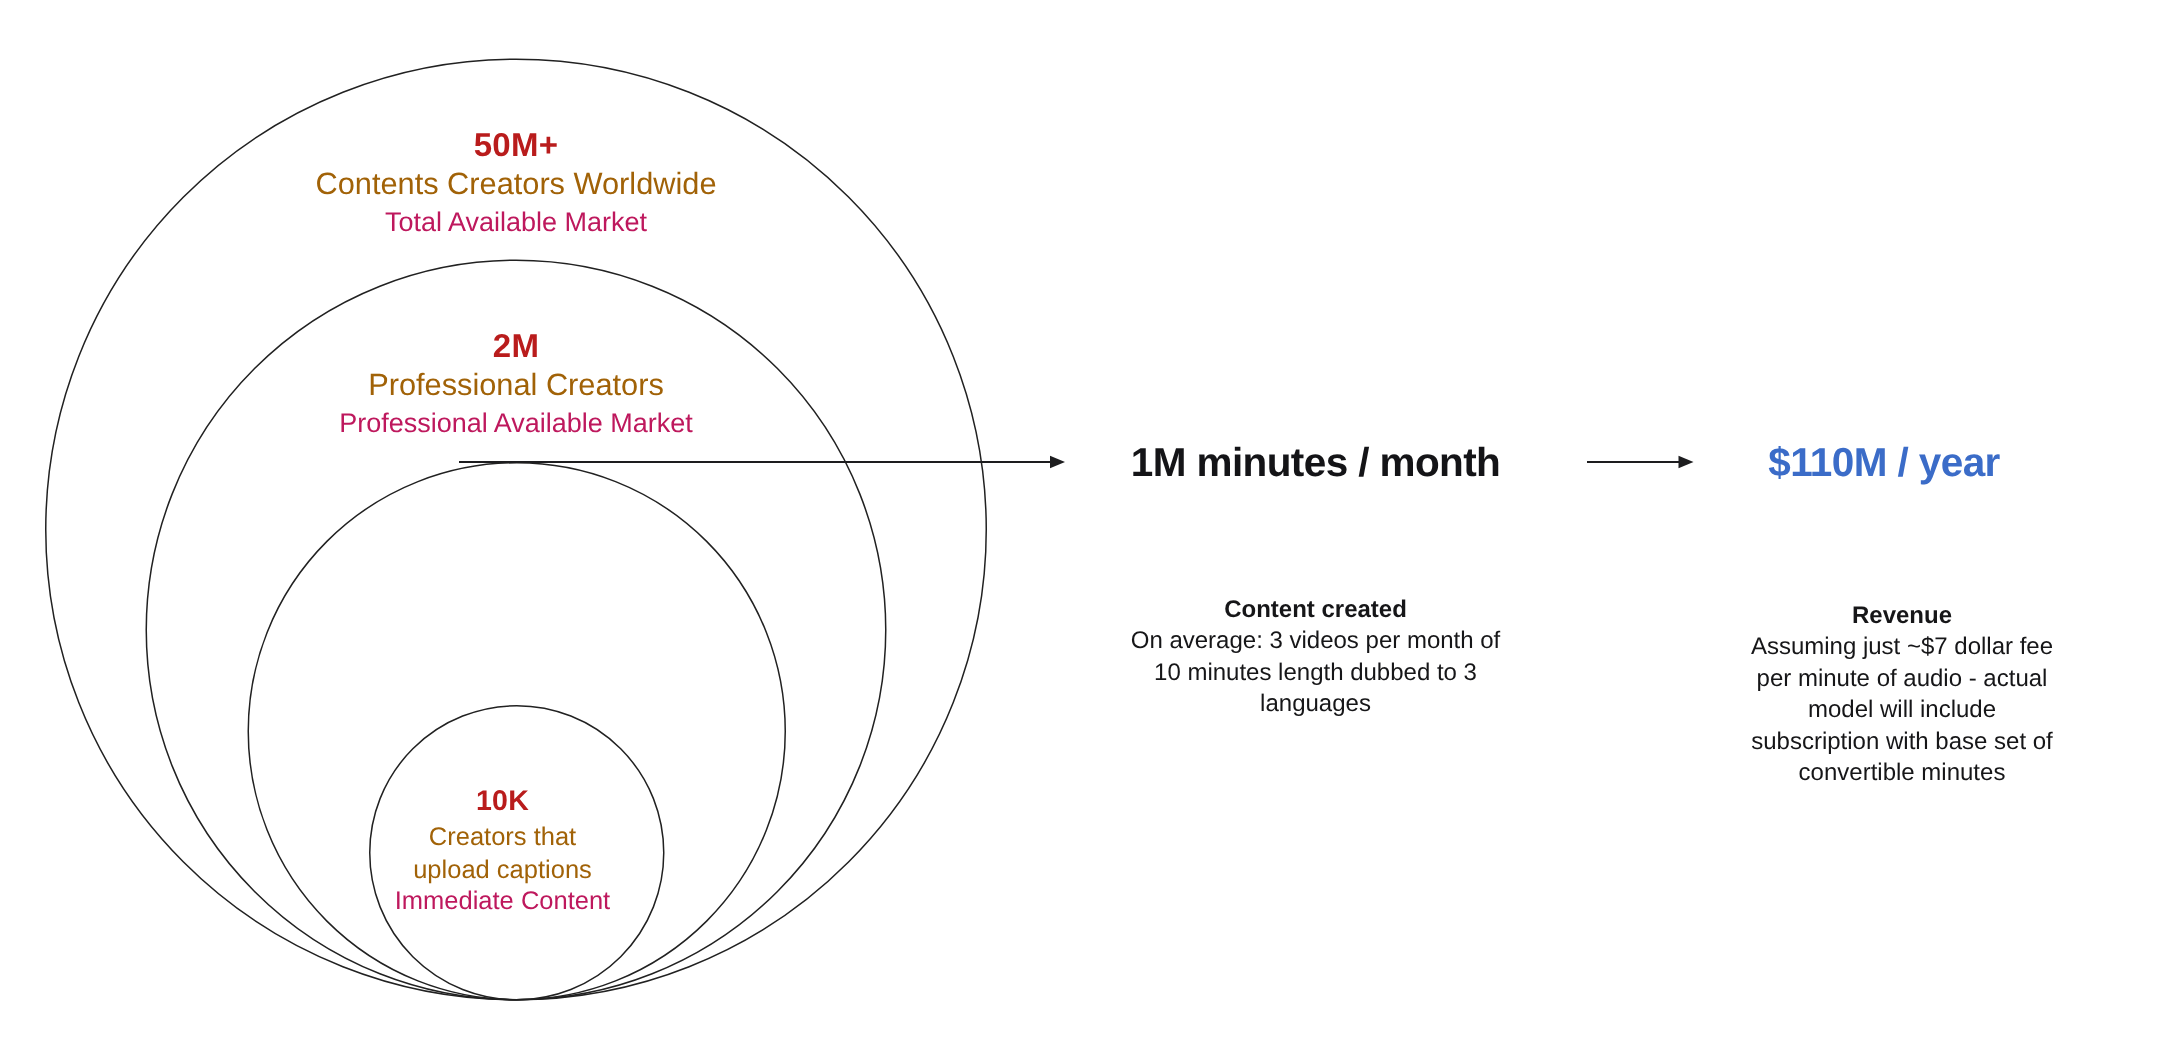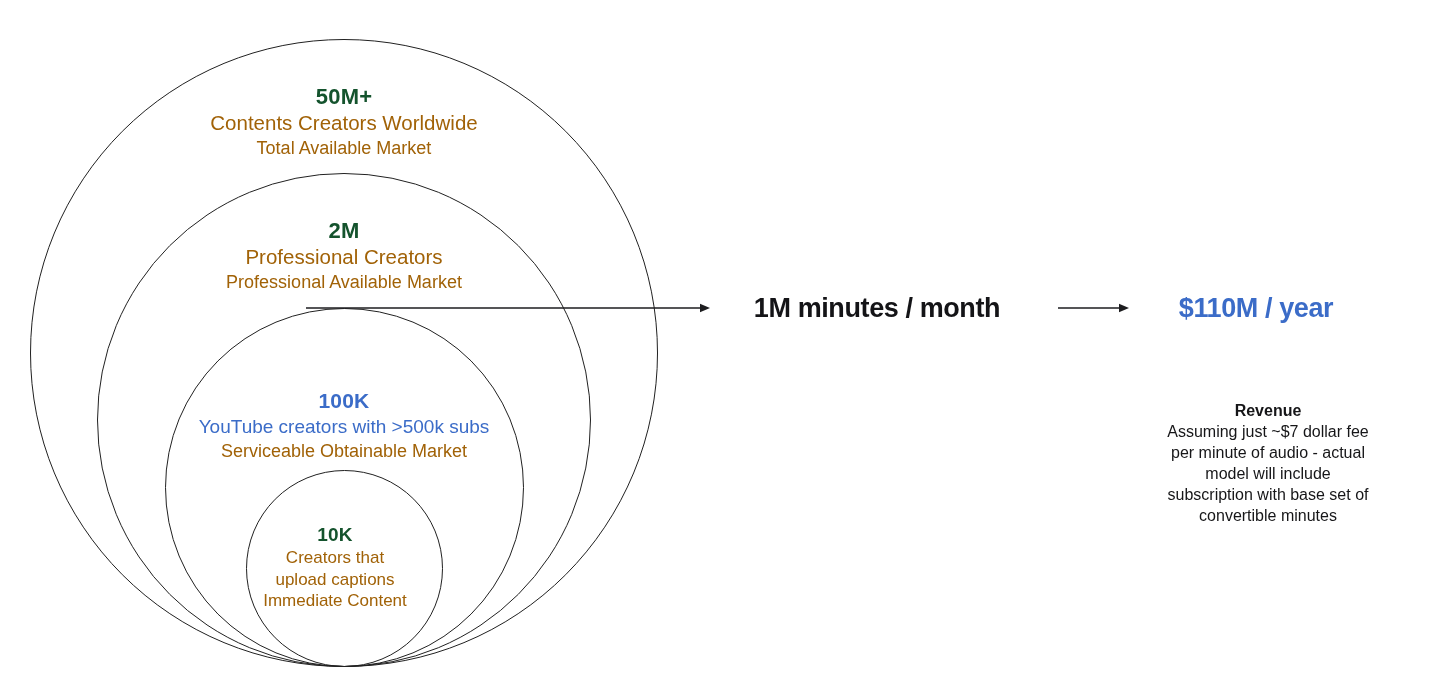--- a/index.html
+++ b/index.html
@@ -32,23 +32,23 @@
     position: absolute;
     left: 114px;
     width: 460px;
     text-align: center;
   }
   .stack-1 { top: 84px; }
   .stack-2 { top: 218px; }
   .stack-3 { top: 388px; }
   .stack-4 { top: 523px; left: 210px; width: 250px; }
 
-  .ring-value  { display: block; font-weight: 700; font-size: 22px; line-height: 26px; color: #14532d; letter-spacing: 0.2px; }
+  .ring-value  { display: block; font-weight: 700; font-size: 22px; line-height: 26px; color: #b91c1c; letter-spacing: 0.2px; }
   .ring-label  { display: block; font-size: 20.5px; line-height: 26px; color: #a16207; }
-  .ring-market { display: block; font-size: 18px; line-height: 25px; color: #a16207; }
+  .ring-market { display: block; font-size: 18px; line-height: 25px; color: #be185d; }
 
   .stack-3 .ring-value  { font-size: 21px; color: #3b6cc8; }
   .stack-3 .ring-label  { font-size: 19px; line-height: 25px; color: #3b6cc8; }
   .stack-3 .ring-market { font-size: 18px; line-height: 25px; }
 
   .stack-4 .ring-value  { font-size: 19px; line-height: 24px; }
   .stack-4 .ring-label  { font-size: 17px; line-height: 21.5px; }
   .stack-4 .ring-market { font-size: 17px; line-height: 22px; }
 
   .pre { white-space: pre-line; }
@@ -104,25 +104,20 @@
     <span class="ring-label">Contents Creators Worldwide</span>
     <span class="ring-market">Total Available Market</span>
   </div>
 
   <div class="stack stack-2">
     <span class="ring-value">2M</span>
     <span class="ring-label">Professional Creators</span>
     <span class="ring-market">Professional Available Market</span>
   </div>
 
-  <div class="stack stack-3">
-    <span class="ring-value">100K</span>
-    <span class="ring-label">YouTube creators with &gt;500k subs</span>
-    <span class="ring-market">Serviceable Obtainable Market</span>
-  </div>
 
   <div class="stack stack-4">
     <span class="ring-value">10K</span>
     <span class="ring-label pre">Creators that
 upload captions</span>
     <span class="ring-market">Immediate Content</span>
   </div>
 
   <svg class="arrow-layer" viewBox="0 0 1456 694" xmlns="http://www.w3.org/2000/svg">
     <g stroke="#1d1d1f" stroke-width="1.4" fill="#1d1d1f">
@@ -131,20 +126,26 @@
     </g>
     <g stroke="#1d1d1f" stroke-width="1.4" fill="#1d1d1f">
       <line x1="1058" y1="308" x2="1120" y2="308"></line>
       <polygon points="1119,303.8 1129,308 1119,312.2" stroke="none"></polygon>
     </g>
   </svg>
 
   <div class="metric metric-content">1M minutes / month</div>
   <div class="metric metric-revenue">$110M / year</div>
 
+  <div class="note note-content">
+    <span class="note-title">Content created</span>
+    <span class="note-body pre">On average: 3 videos per month of
+10 minutes length dubbed to 3
+languages</span>
+  </div>
 
   <div class="note note-revenue">
     <span class="note-title">Revenue</span>
     <span class="note-body pre">Assuming just ~$7 dollar fee
 per minute of audio - actual
 model will include
 subscription with base set of
 convertible minutes</span>
   </div>
 

